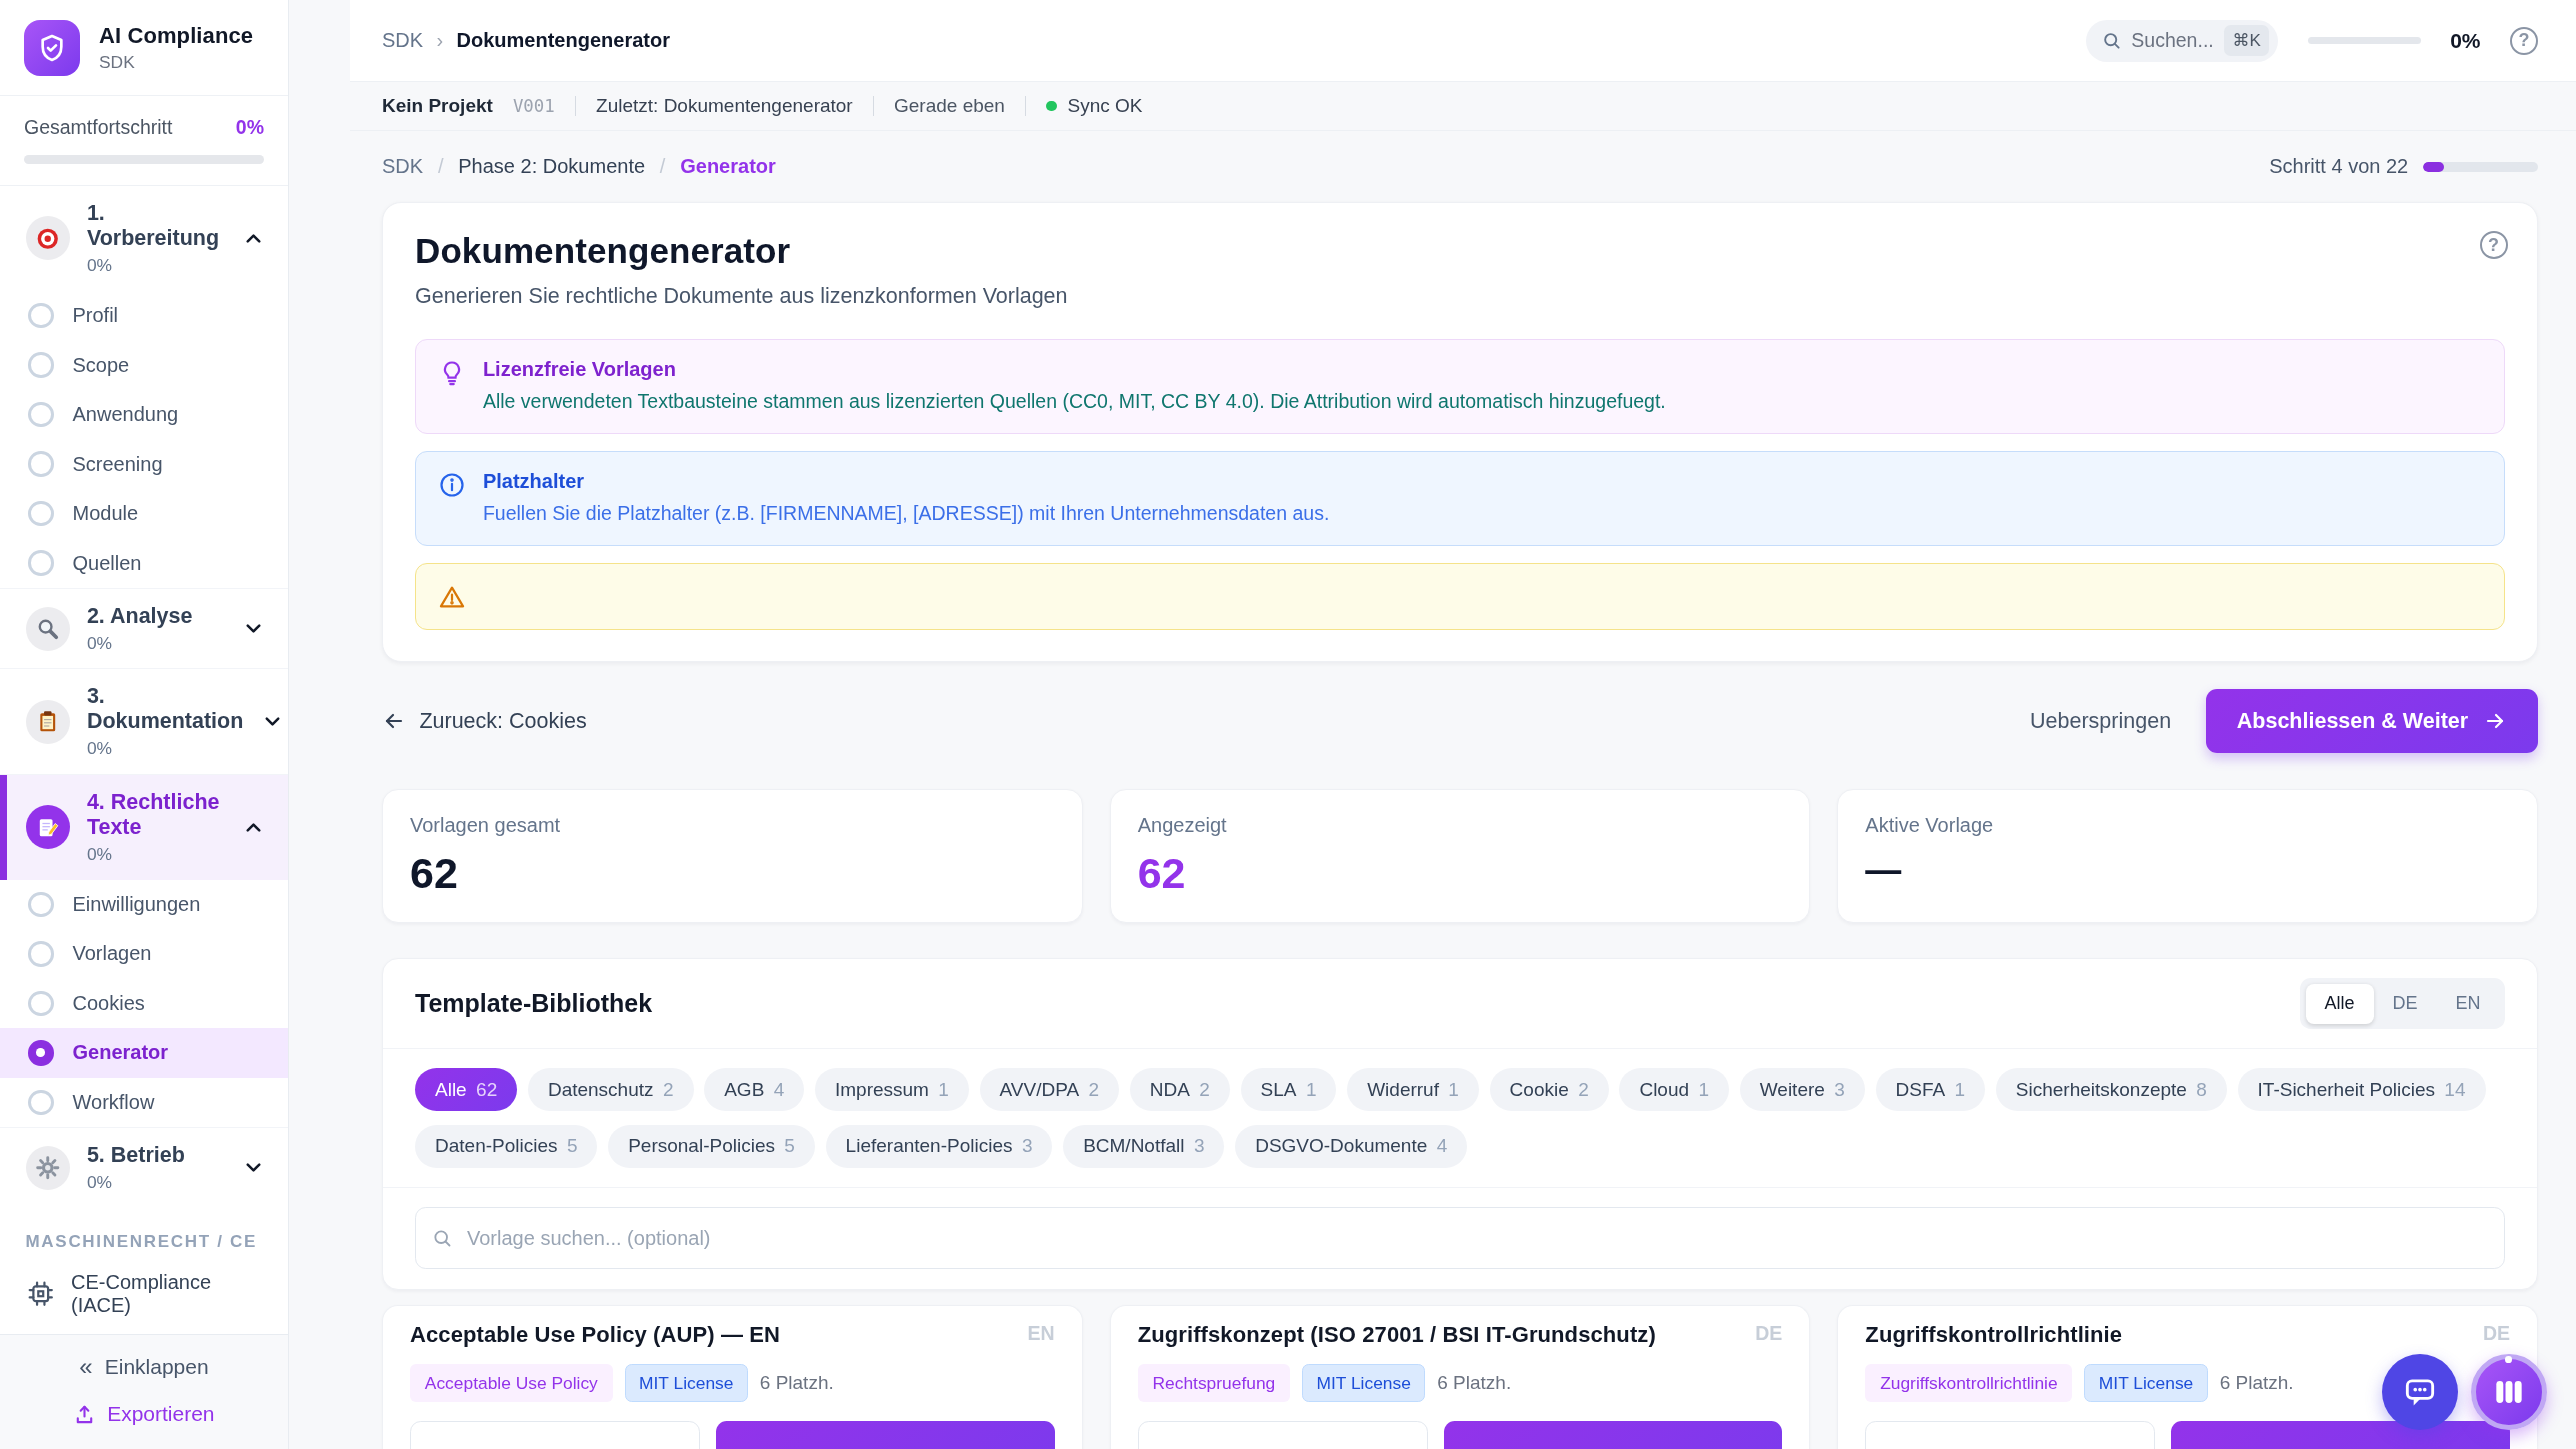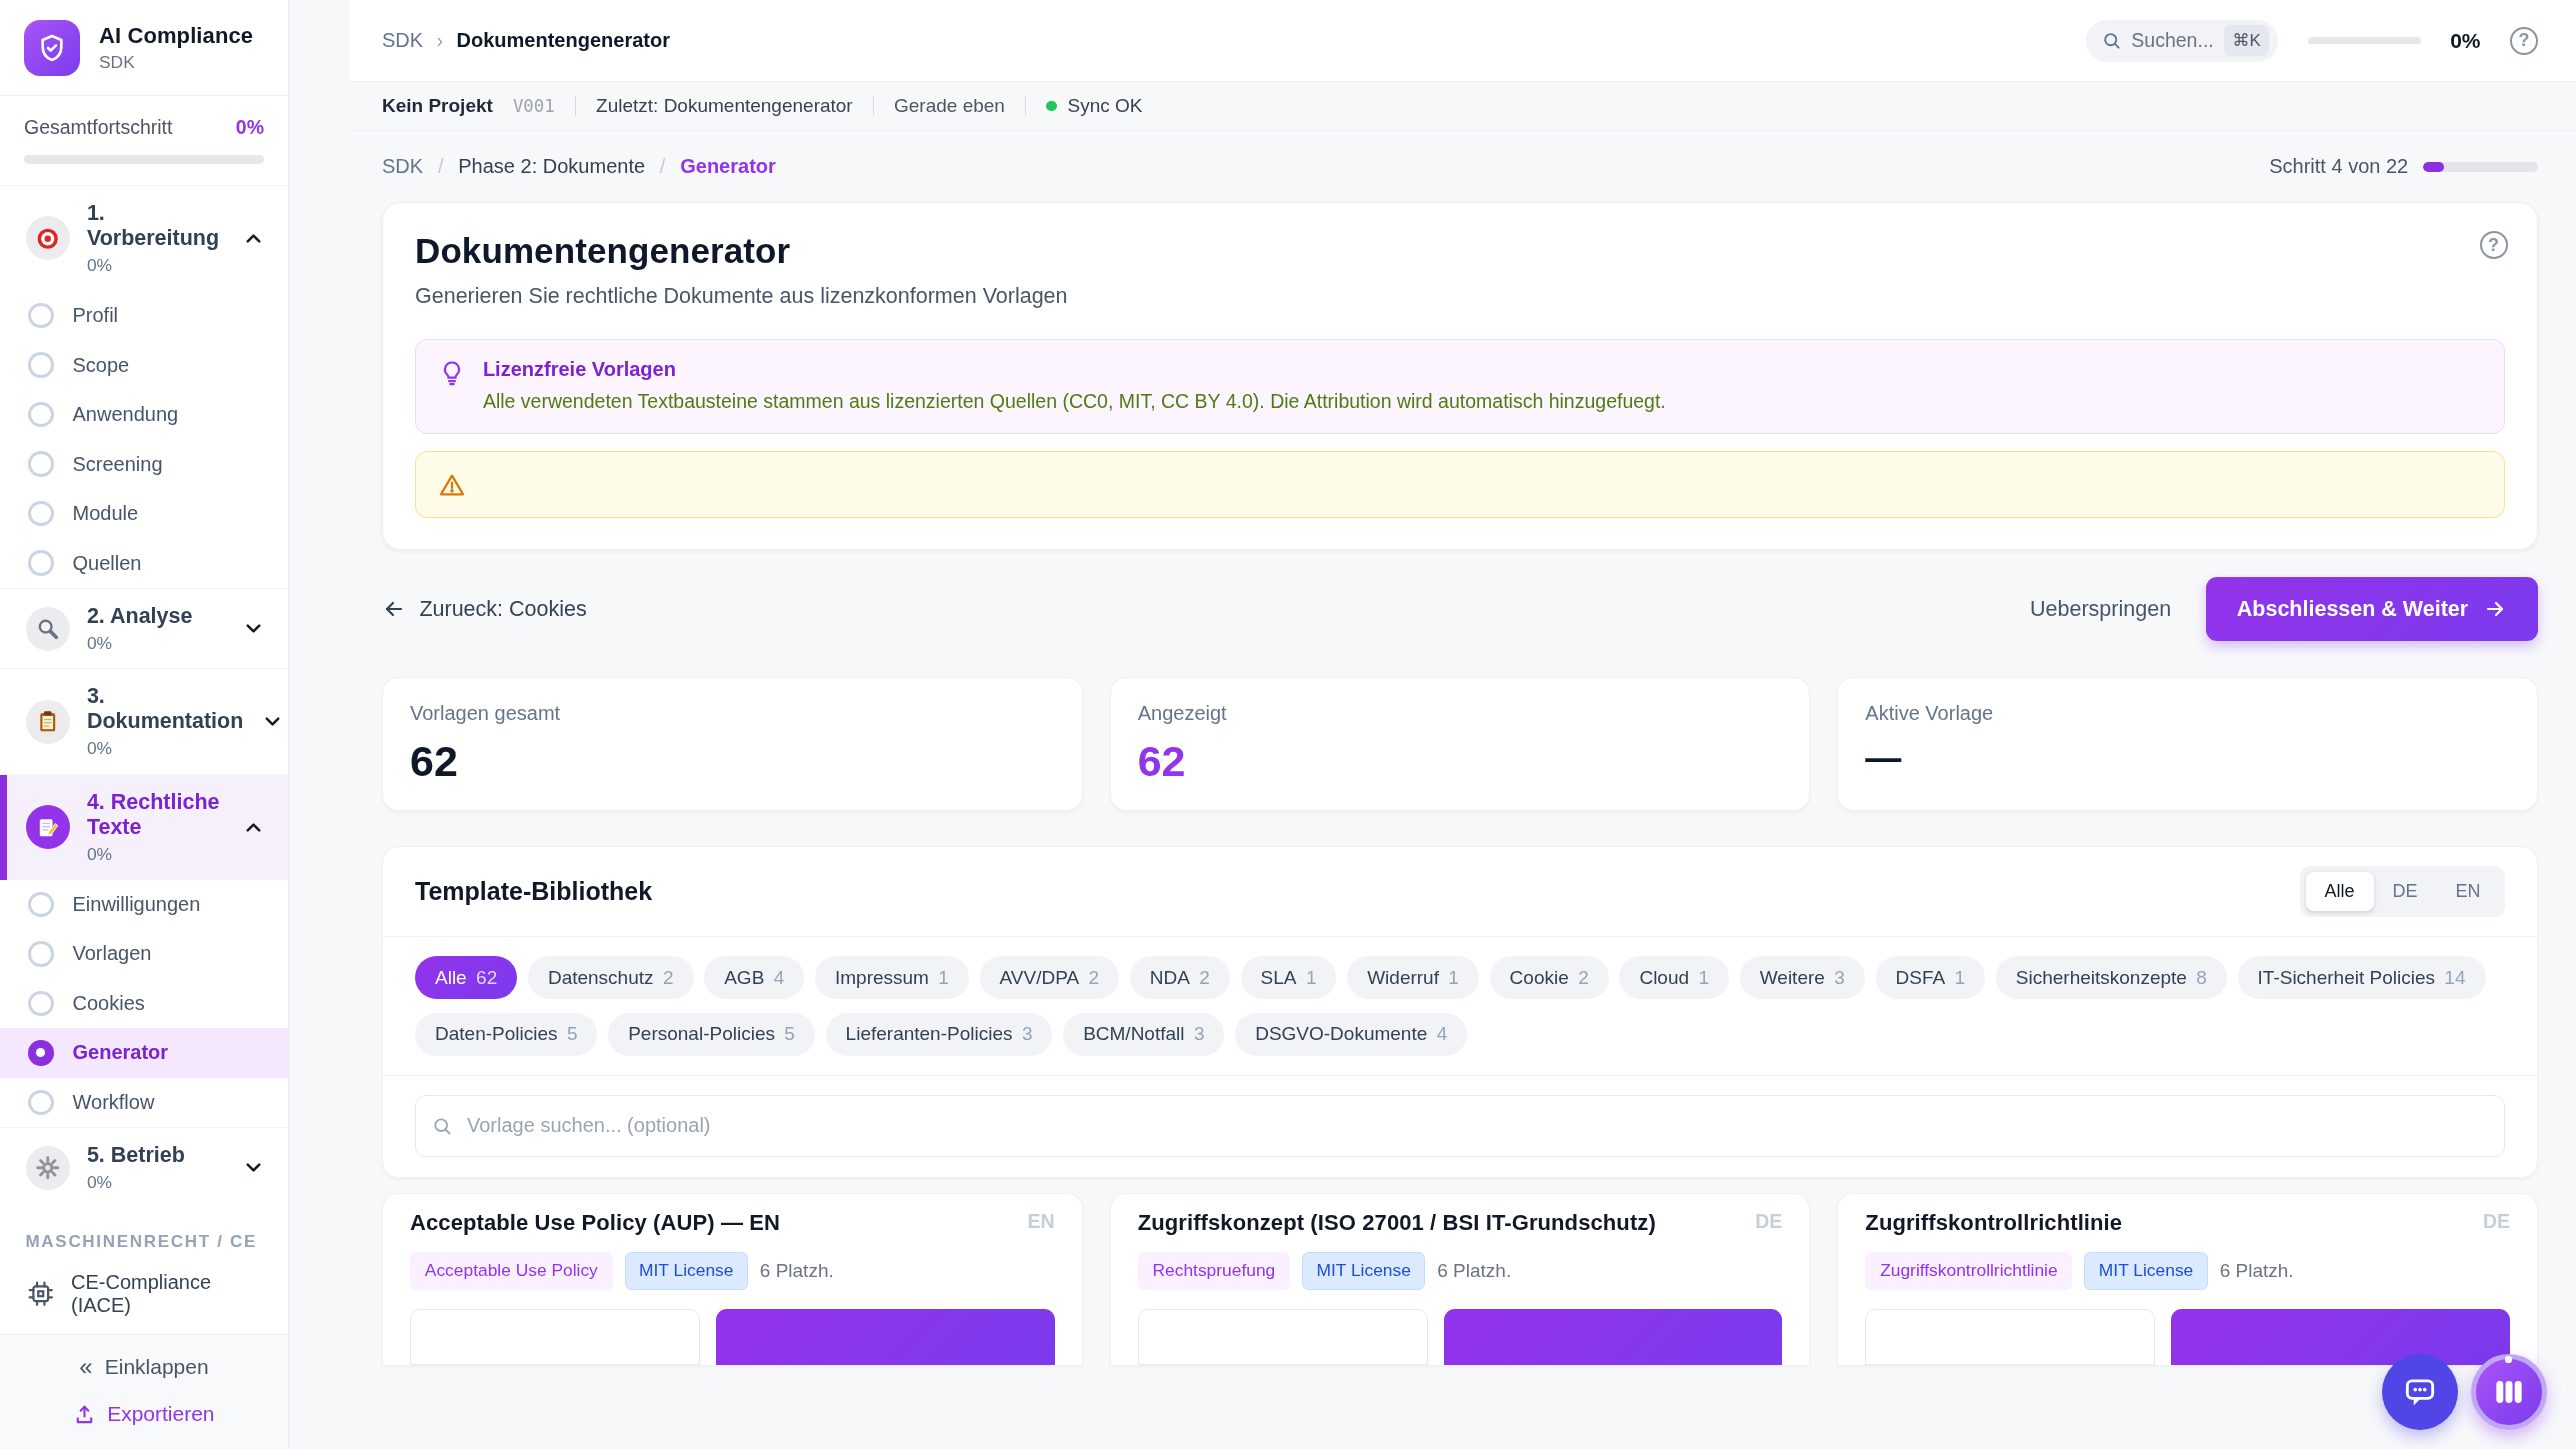--- a/index.html
+++ b/index.html
@@ -102,21 +102,21 @@
               box-shadow:0 1.3px 4px rgba(16,24,40,.05); position:relative; }
   .maincard h1 { font-size:35px; font-weight:bold; color:#0f172a; letter-spacing:0.1px; }
   .maincard .subtitle { font-size:21.5px; color:#475569; margin-top:13.4px; }
   .maincard .help-circle { position:absolute; top:28px; right:29.5px; }
   .alert { display:flex; gap:17.4px; border-radius:12px; padding:18px 21.5px; margin-top:17.4px; border:1.3px solid; }
   .alert:first-of-type { margin-top:29.5px; }
   .alert .aicon { width:28px; height:28px; flex:none; margin-top:1.3px; }
   .alert .atitle { font-size:20px; font-weight:bold; }
   .alert .atext { font-size:19.5px; margin-top:7.4px; line-height:1.35; }
   .alert.purple { background:#fcf5ff; border-color:#eed9f9; }
-  .alert.purple .atitle { color:#7e22ce; } .alert.purple .atext { color:#4d7c0f; }
+  .alert.purple .atitle { color:#7e22ce; } .alert.purple .atext { color:#0f766e; }
   .alert.blue { background:#eff6ff; border-color:#c6ddfb; }
   .alert.blue .atitle { color:#1d4ed8; } .alert.blue .atext { color:#3b6fe8; }
   .alert.yellow { background:#fefce8; border-color:#f5e38a; }
   .alert.yellow .atitle { color:#854d0e; } .alert.yellow .atext { color:#a16207; }
 
   .stepnav { display:flex; align-items:center; margin-top:27px; }
   .back-link { display:flex; align-items:center; gap:13.4px; font-size:21.5px; color:#334155; }
   .back-link svg { width:24px; height:24px; }
   .skip-btn { margin-left:auto; font-size:21.5px; color:#475569; padding:6.7px 10.7px; }
   .next-btn { margin-left:24px; display:flex; align-items:center; gap:14.8px; height:64px; padding:0 31px;
@@ -460,20 +460,33 @@
             <span class="aicon">
               <svg viewBox="0 0 24 24" width="28" height="28" fill="none" stroke="#9333ea" stroke-width="1.9" stroke-linecap="round">
                 <path d="M12 3a6 6 0 0 0-4.2 10.3c.9.85 1.2 1.7 1.2 2.7h6c0-1 .3-1.85 1.2-2.7A6 6 0 0 0 12 3z"></path>
                 <line x1="9.5" y1="19" x2="14.5" y2="19"></line>
                 <line x1="10.5" y1="21.5" x2="13.5" y2="21.5"></line>
               </svg>
             </span>
             <div>
               <div class="atitle">Lizenzfreie Vorlagen</div>
               <div class="atext">Alle verwendeten Textbausteine stammen aus lizenzierten Quellen (CC0, MIT, CC BY 4.0). Die Attribution wird automatisch hinzugefuegt.</div>
+            </div>
+          </div>
+          <div class="alert blue">
+            <span class="aicon">
+              <svg viewBox="0 0 24 24" width="28" height="28" fill="none" stroke="#2563eb" stroke-width="1.9" stroke-linecap="round">
+                <circle cx="12" cy="12" r="9"></circle>
+                <line x1="12" y1="11" x2="12" y2="16.5"></line>
+                <circle cx="12" cy="7.8" r="0.6" fill="#2563eb"></circle>
+              </svg>
+            </span>
+            <div>
+              <div class="atitle">Platzhalter</div>
+              <div class="atext">Fuellen Sie die Platzhalter (z.B. [FIRMENNAME], [ADRESSE]) mit Ihren Unternehmensdaten aus.</div>
             </div>
           </div>
           <div class="alert yellow">
             <span class="aicon">
               <svg viewBox="0 0 24 24" width="28" height="28" fill="none" stroke="#d97706" stroke-width="1.9" stroke-linecap="round" stroke-linejoin="round">
                 <path d="M12 4 L21.5 20 H2.5 Z"></path>
                 <line x1="12" y1="10" x2="12" y2="14.5"></line>
                 <circle cx="12" cy="17" r="0.6" fill="#d97706"></circle>
               </svg>
             </span>

